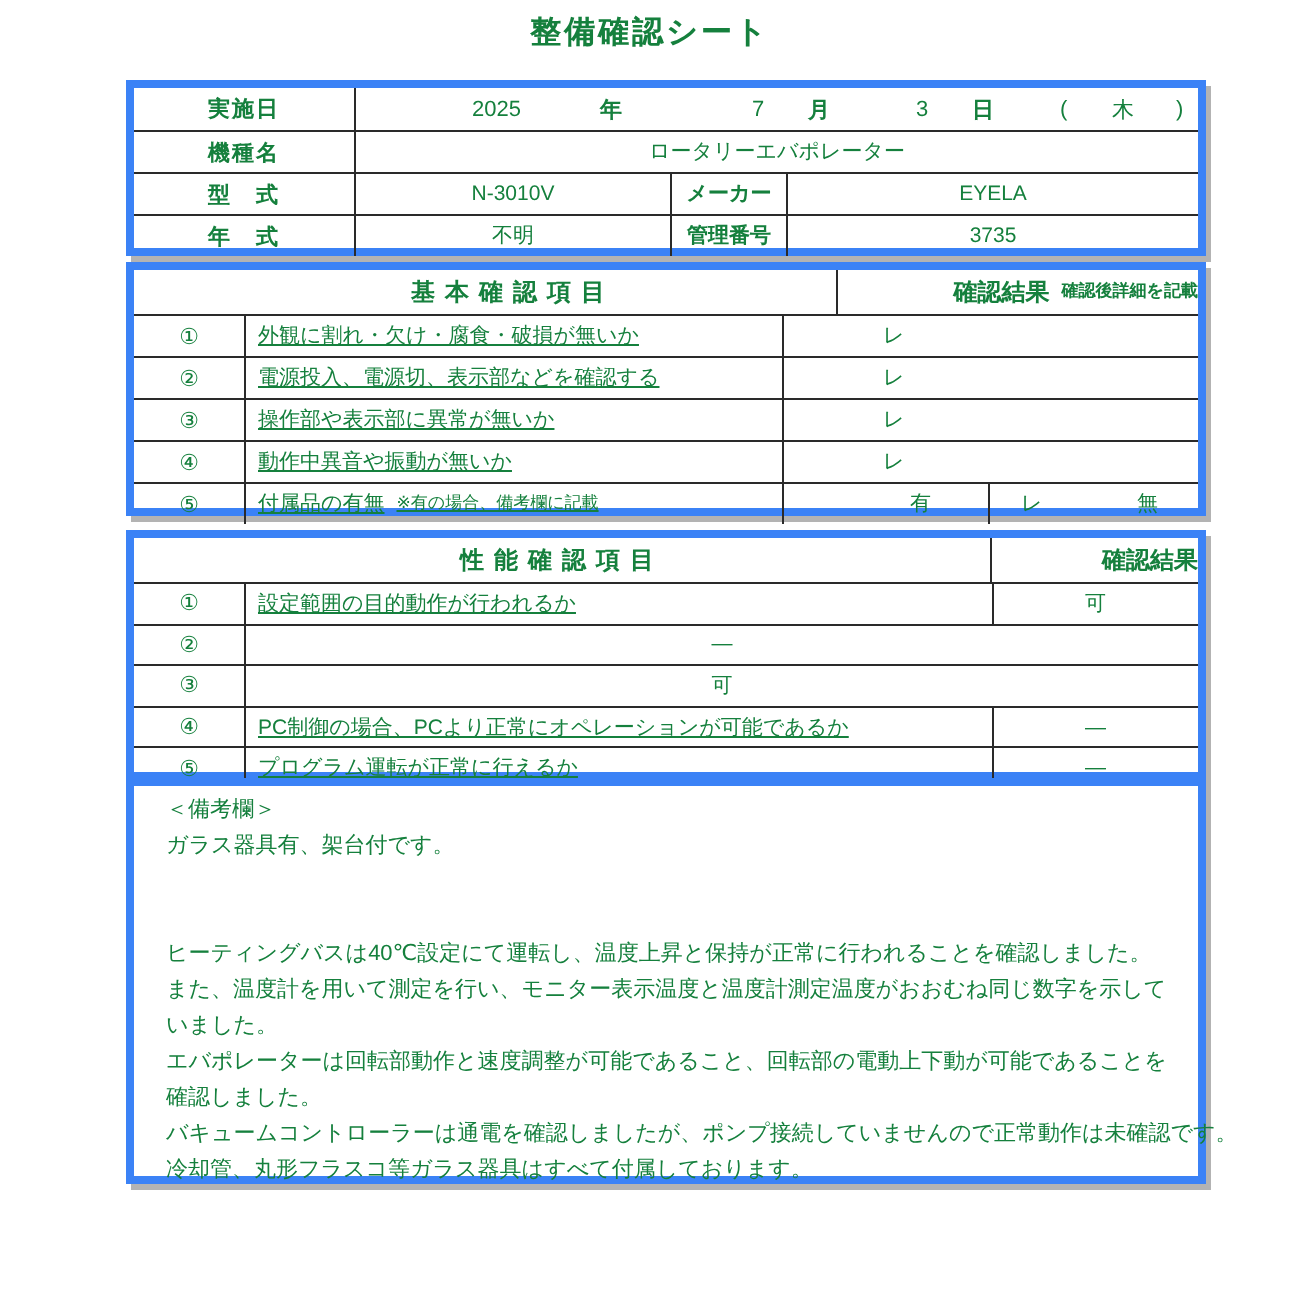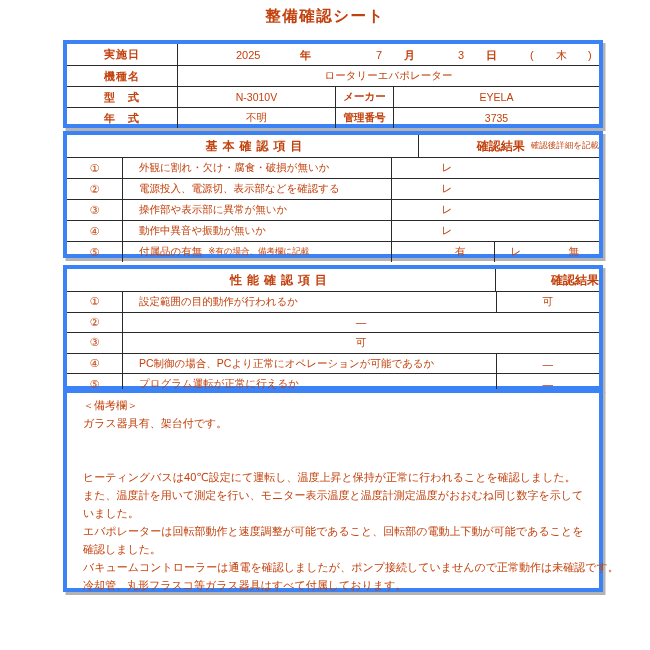--- a/index.html
+++ b/index.html
@@ -1,18 +1,18 @@
 <!DOCTYPE html>
 <html><head>
 <meta charset="utf-8">
 <style>
   html,body { margin:0; padding:0; background:#fff; }
   .page {
     position:relative; width:650px; height:626px; background:#ffffff;
-    font-family:"Liberation Sans","DejaVu Sans",sans-serif; color:#c2410c;
+    font-family:"Liberation Sans","DejaVu Sans",sans-serif; color:#15803d;
   }
   .doc-title {
     position:absolute; top:6px; left:0; width:650px; text-align:center;
     font-size:15.5px; font-weight:bold; letter-spacing:1.5px;
   }
   .block {
     position:absolute; left:63px; width:540px; box-sizing:border-box;
     border:4px solid #3b82f6; background:#fff; box-shadow:2.5px 3px 0 #b3b3b3;
   }
   #info-table  { top:40px;  height:88px; }
@@ -37,25 +37,25 @@
   .center-cell { flex:1; justify-content:center; font-size:10.5px; }
   .info-val1 { width:158px; justify-content:center; font-size:10.5px; }
   .info-label2 { width:58px; justify-content:center; font-weight:bold; font-size:10.5px; }
 
   
   .hdr-row { height:22px; font-weight:bold; }
   .hdr-title { justify-content:center; font-size:12px; letter-spacing:5px; }
   #basic-table .hdr-title { width:323px;margin-left:28px; }
   #perf-table  .hdr-title { width:428px; }
   .hdr-result { flex:1; justify-content:flex-end; font-size:12px; }
-  .hdr-note { font-size:8.5px; font-weight:normal; margin-left:6px; letter-spacing:0; }
+  .hdr-note { font-size:8.5px; font-weight:bold; margin-left:6px; letter-spacing:0; }
   .chk-row { height:21px; }
   #perf-table .chk-row { height:20.6px; }
   .num-cell { width:55px; justify-content:center; font-size:11px; }
-  .item-cell { flex:1; font-size:10.5px; padding-left:16px; }
+  .item-cell { flex:1; font-size:10.5px; padding-left:6px;text-decoration:underline; }
   .item-note { font-size:8.5px; margin-left:6px; }
   #basic-table .item-cell { max-width:268.5px; min-width:268.5px; }
   #perf-table  .item-cell { max-width:373.5px; min-width:373.5px; }
   .res-cell { flex:1; font-size:10.5px; padding-left:50px; }
   .res-cell-center { flex:1; justify-content:center; font-size:10.5px; }
   .res-yes { width:103px; justify-content:flex-end; padding-right:28px; font-size:10.5px; }
   .res-no  { flex:1; justify-content:space-between; padding:0 20px 0 16px; font-size:10.5px; }
 
   
   #remarks-box { padding:3px 16px; }

